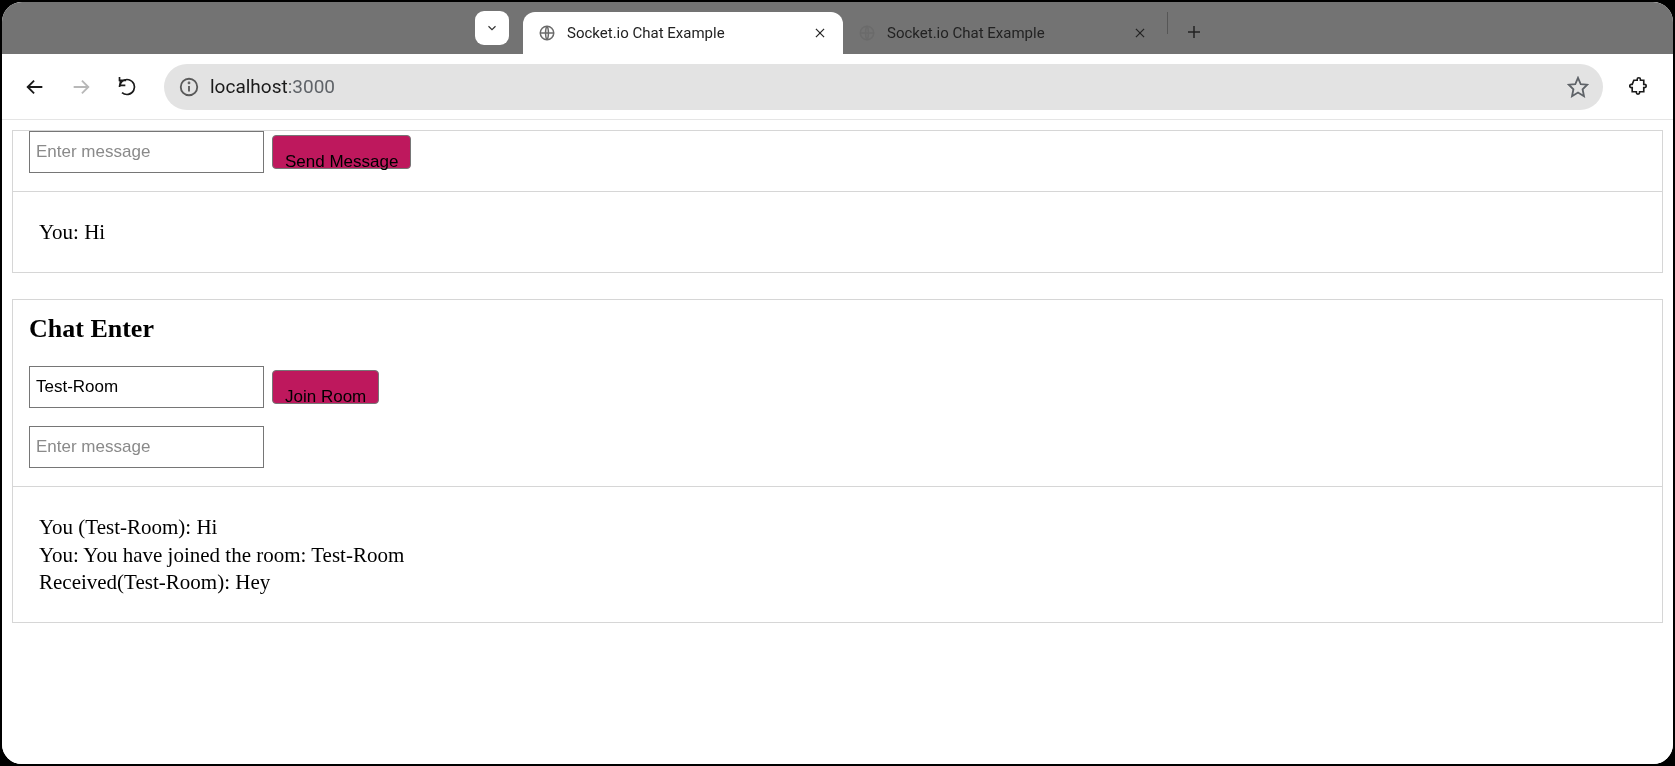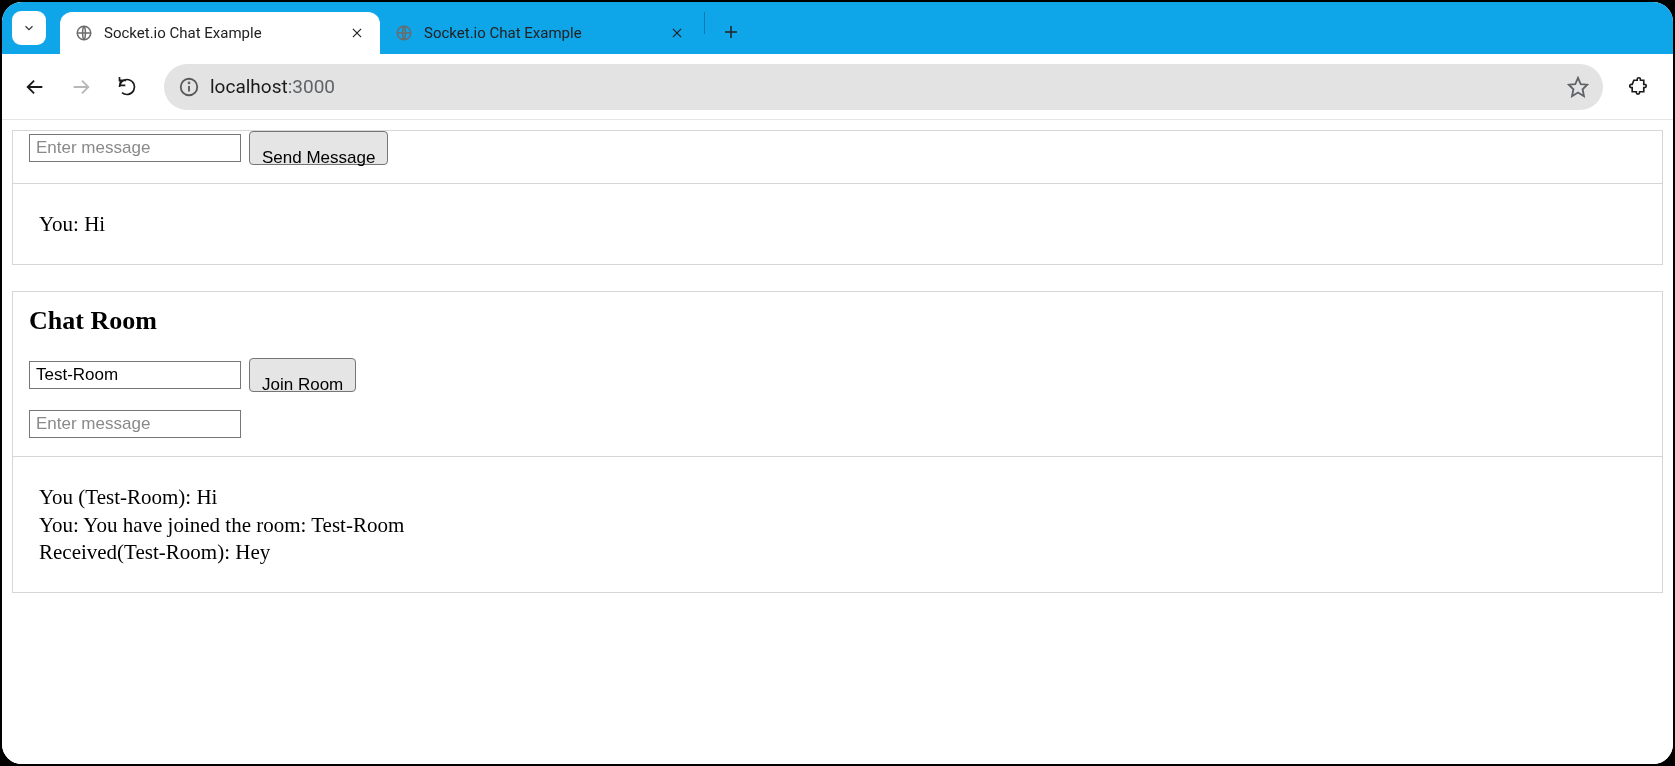--- a/index.html
+++ b/index.html
@@ -16,25 +16,26 @@
     inset: 0;
     border-radius: 22px;
     background: #fff;
     overflow: hidden;
     border: 2px solid #000;
   }
 
   
   .tab-strip {
     height: 52px;
-    background: #0ea5e9;
+    background: #737373;
     display: flex;
     align-items: flex-end;
     padding-left: 10px;
     position: relative;
+    justify-content: center;
   }
   .tablist-dropdown {
     width: 34px; height: 34px;
     border-radius: 9px;
     background: #fff;
     display: flex; align-items: center; justify-content: center;
     margin-bottom: 9px;
     margin-right: 14px;
     cursor: pointer;
   }
@@ -159,34 +160,34 @@
     font-size: 26px;
     margin: 14px 16px 22px 16px;
   }
   .row {
     display: flex;
     align-items: center;
     gap: 8px;
     margin: 0 16px 18px 16px;
   }
   .txt-input {
-    width: 212px;
+    width: 235px;
     height: 28px;
     border: 1px solid #767676;
     background: #fff;
     font-size: 17px;
-    padding: 12px 6px;
+    padding: 20px 6px;
     font-family: Arial, sans-serif;
   }
   .txt-input::placeholder { color: #8a8a8a; }
   .btn {
     height: 30px;
     border: 1px solid #767676;
     border-radius: 4px;
-    background: #e5e5e5;
+    background: #be185d;
     font-size: 17px;
     padding: 16px 12px;
     font-family: Arial, sans-serif;
     cursor: pointer;
   }
   .log {
     border-top: 1px solid #d6d6d6;
     padding: 26px 26px;
     font-family: "Times New Roman", Times, serif;
     font-size: 21px;
@@ -304,21 +305,21 @@
       <div class="row">
         <input class="txt-input" type="text" placeholder="Enter message" style="">
         <button class="btn">Send Message</button>
       </div>
       <div class="log">
           <div>You: Hi</div>
         </div>
     </div>
 
     <div class="panel">
-      <h2>Chat Room</h2>
+      <h2>Chat Enter</h2>
 
       <div class="row">
         <input class="txt-input" type="text" placeholder="" value="Test-Room" style="">
         <button class="btn">Join Room</button>
       </div>
 
       <div class="row">
         <input class="txt-input" type="text" placeholder="Enter message" style="">
       </div>
 

